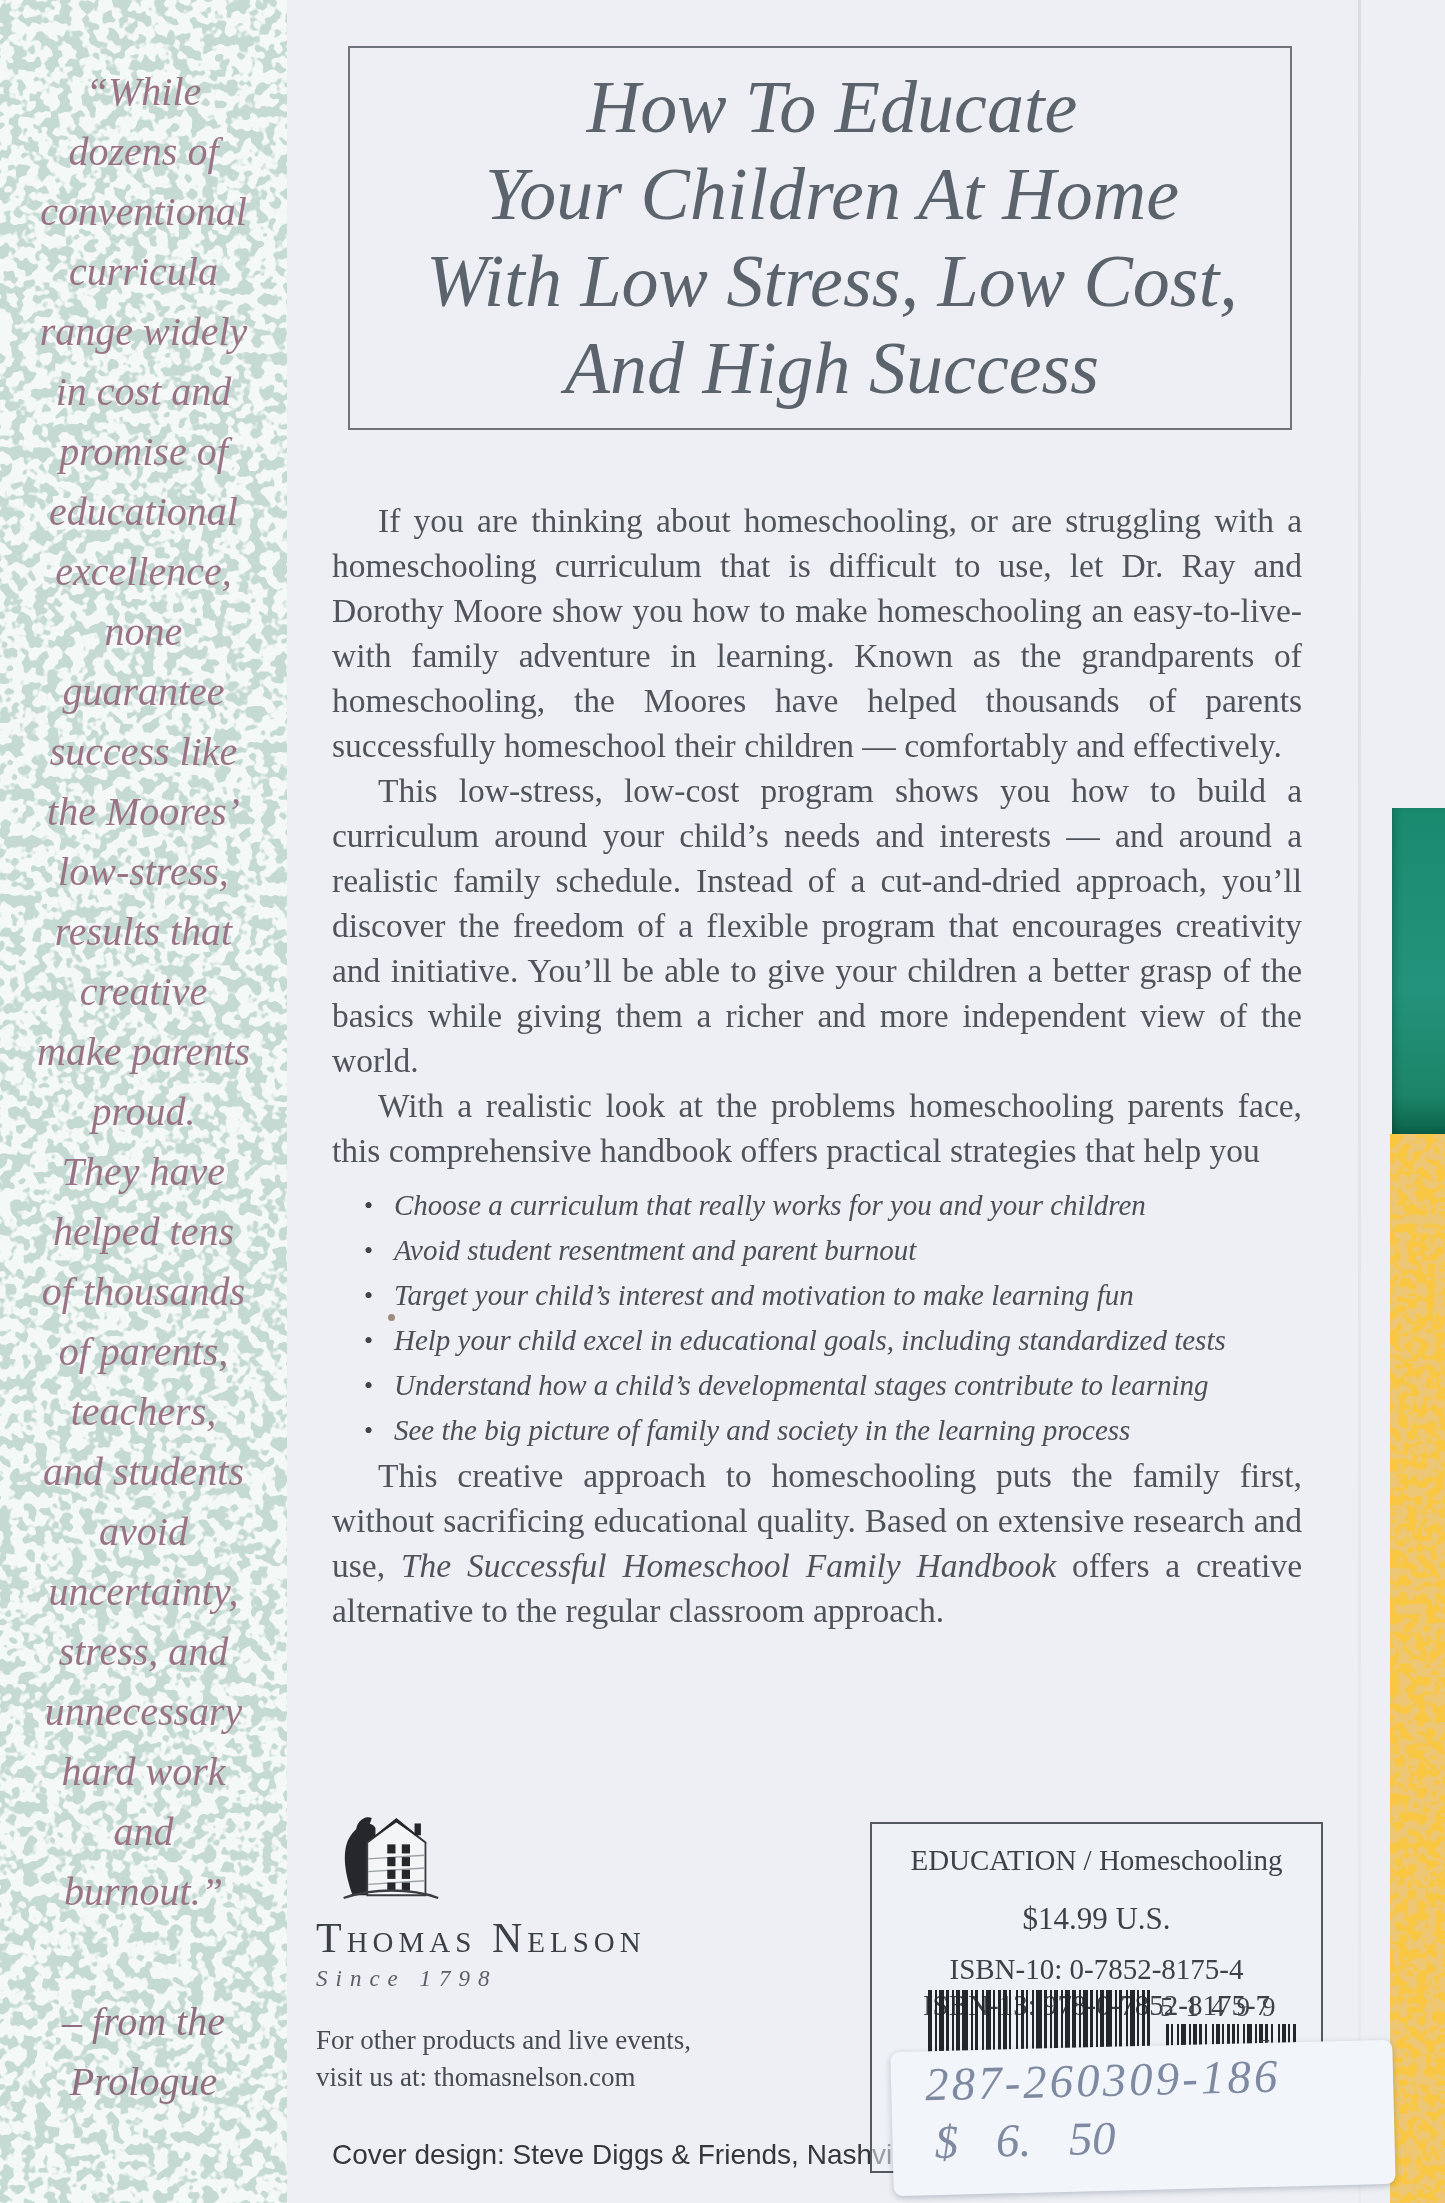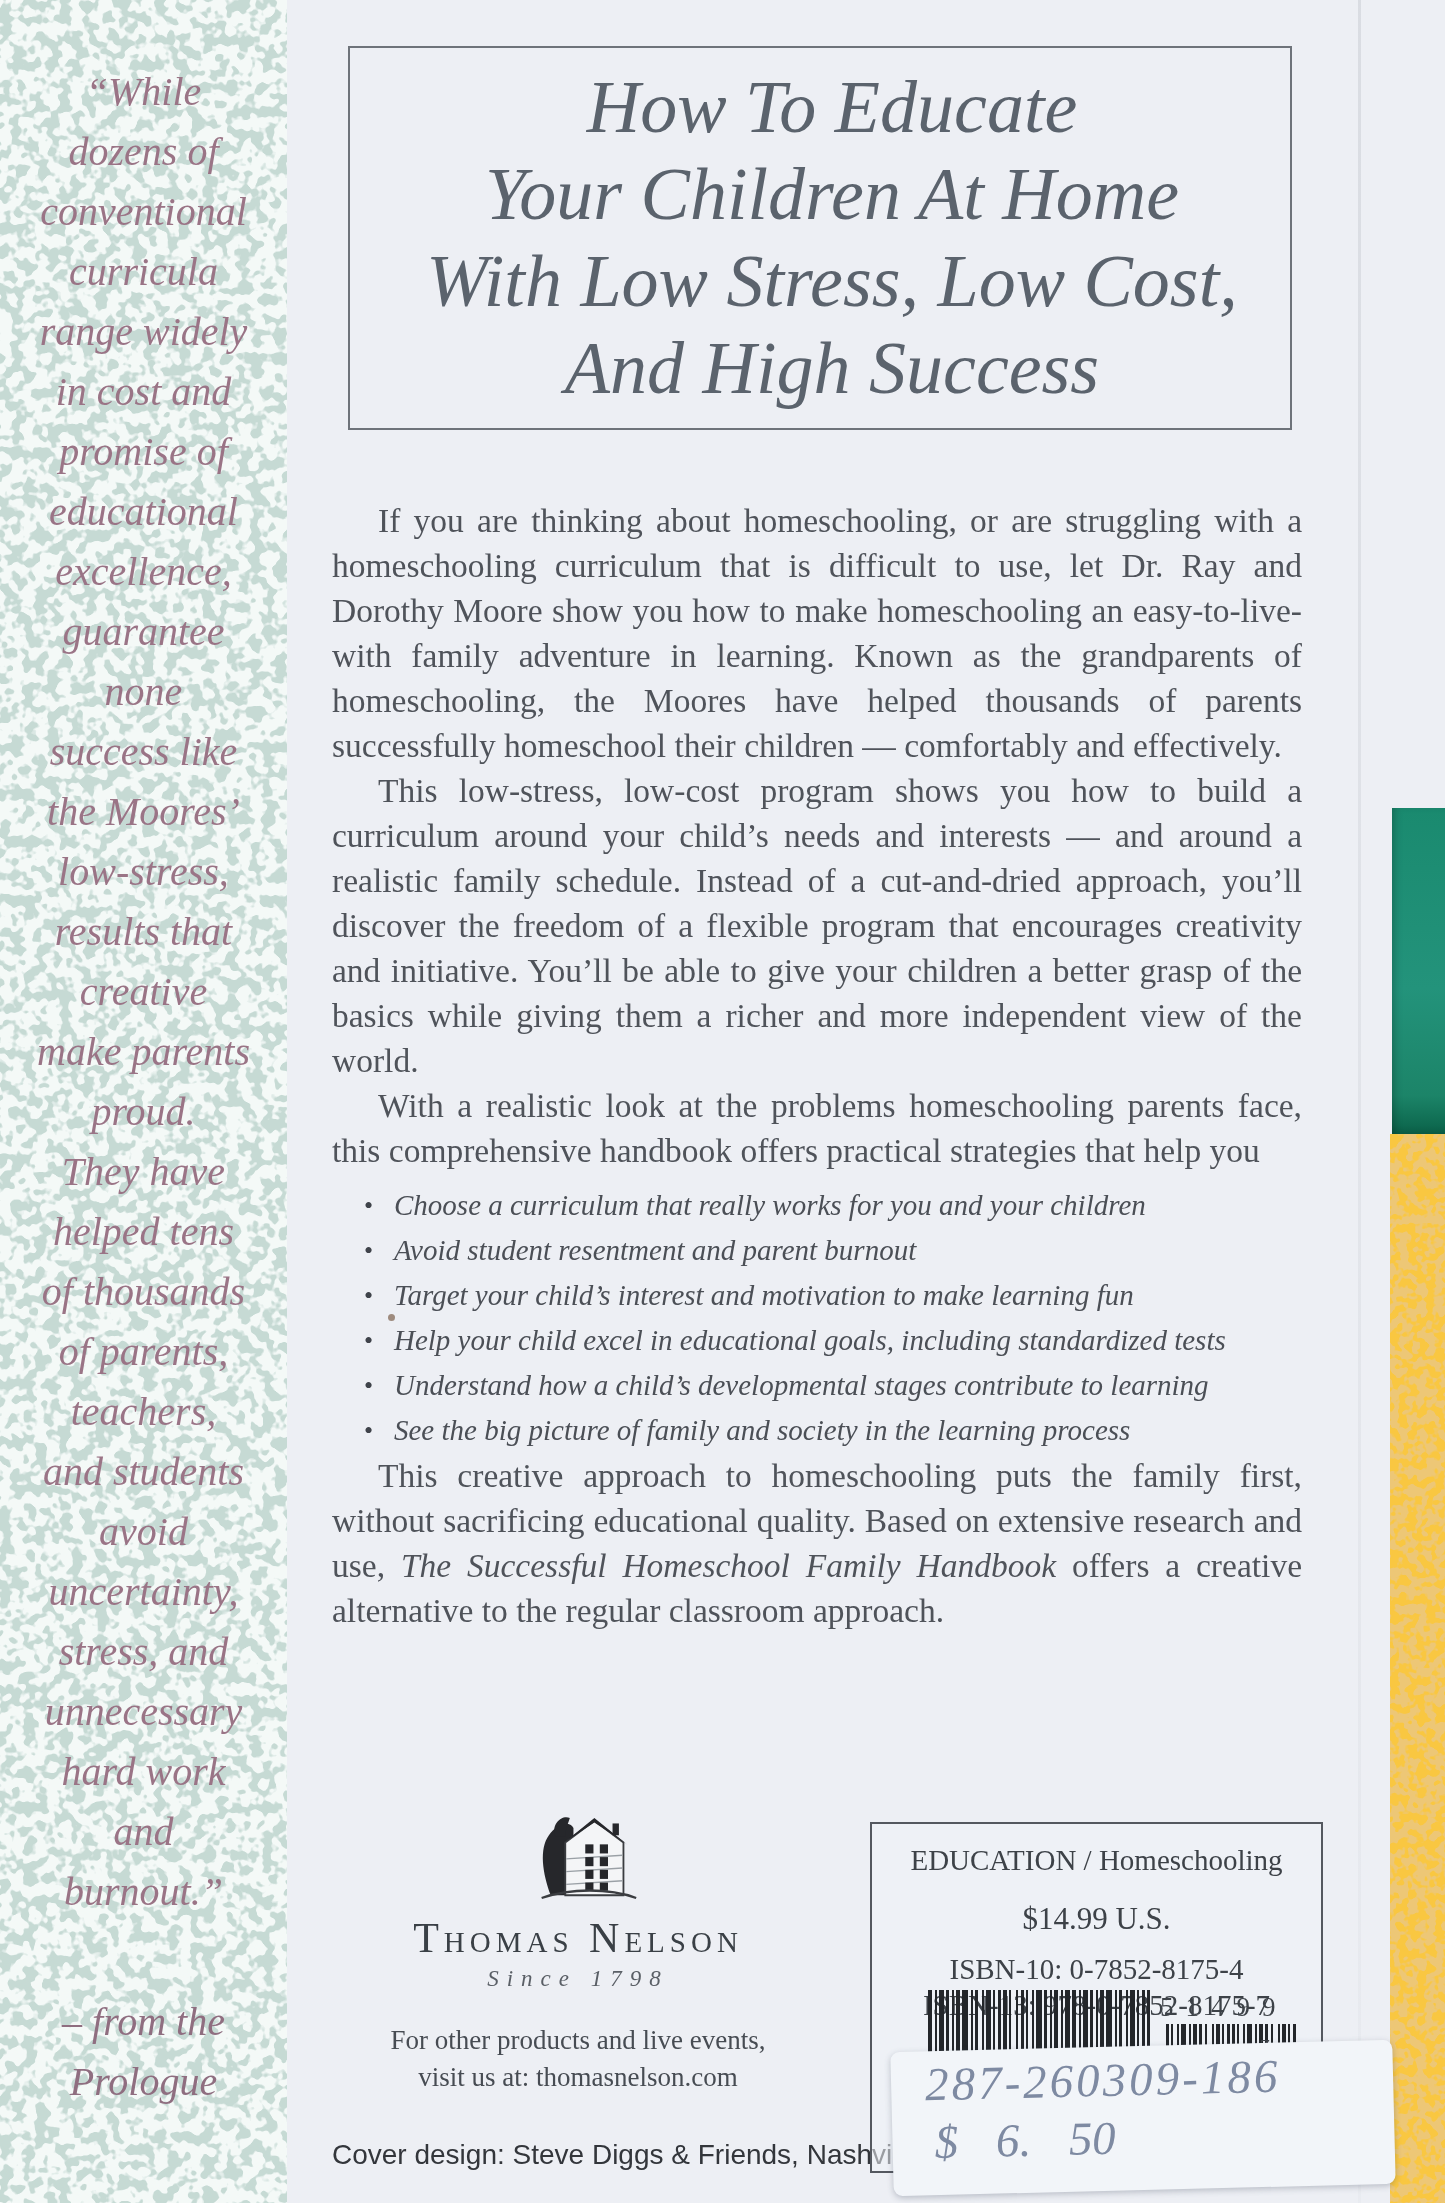--- a/index.html
+++ b/index.html
@@ -45,21 +45,21 @@
   .bullets li{
     position:relative;padding-left:36px;text-align:left;
     font-style:italic;font-size:29px;line-height:45px;color:#4b4f56;
   }
   .bullet-dot{position:absolute;left:6px;top:0;font-style:normal;font-size:26px;color:#3f434a;}
   .closing{margin-top:44px;}
   .closing .book-title{font-style:italic;}
   .artifact-dot{position:absolute;left:388px;top:1314px;width:7px;height:7px;border-radius:50%;background:#8a7260;opacity:.8;}
 
   
-  .publisher{position:absolute;left:332px;top:1808px;width:492px;text-align:center;color:#3f444b;}
+  .publisher{position:absolute;left:316px;top:1808px;width:492px;color:#3f444b;}
   .publisher .name{font-variant:small-caps;font-size:42px;letter-spacing:5px;color:#3a4046;margin-top:2px;}
   .publisher .tagline{font-style:italic;font-size:23px;letter-spacing:8px;color:#5a5f66;margin-top:4px;}
   .publisher .promo{margin-top:30px;font-size:27px;line-height:37px;color:#474c53;}
   .publisher .promo b{font-weight:normal;margin-top:46px;}
 
   .credits{
     position:absolute;left:332px;top:2139px;
     font-family:"Liberation Sans", sans-serif;
     font-size:28px;color:#33363b;
   }
@@ -120,22 +120,22 @@
 
   <div class="quote-line">“While</div>
       <div class="quote-line">dozens of</div>
       <div class="quote-line">conventional</div>
       <div class="quote-line">curricula</div>
       <div class="quote-line">range widely</div>
       <div class="quote-line">in cost and</div>
       <div class="quote-line">promise of</div>
       <div class="quote-line">educational</div>
       <div class="quote-line">excellence,</div>
+      <div class="quote-line">none</div>
       <div class="quote-line">guarantee</div>
-      <div class="quote-line">none</div>
       <div class="quote-line">success like</div>
       <div class="quote-line">the Moores’</div>
       <div class="quote-line">low-stress,</div>
       <div class="quote-line">results that</div>
       <div class="quote-line">creative</div>
       <div class="quote-line">make parents</div>
       <div class="quote-line">proud.</div>
       <div class="quote-line">They have</div>
       <div class="quote-line">helped tens</div>
       <div class="quote-line">of thousands</div>

